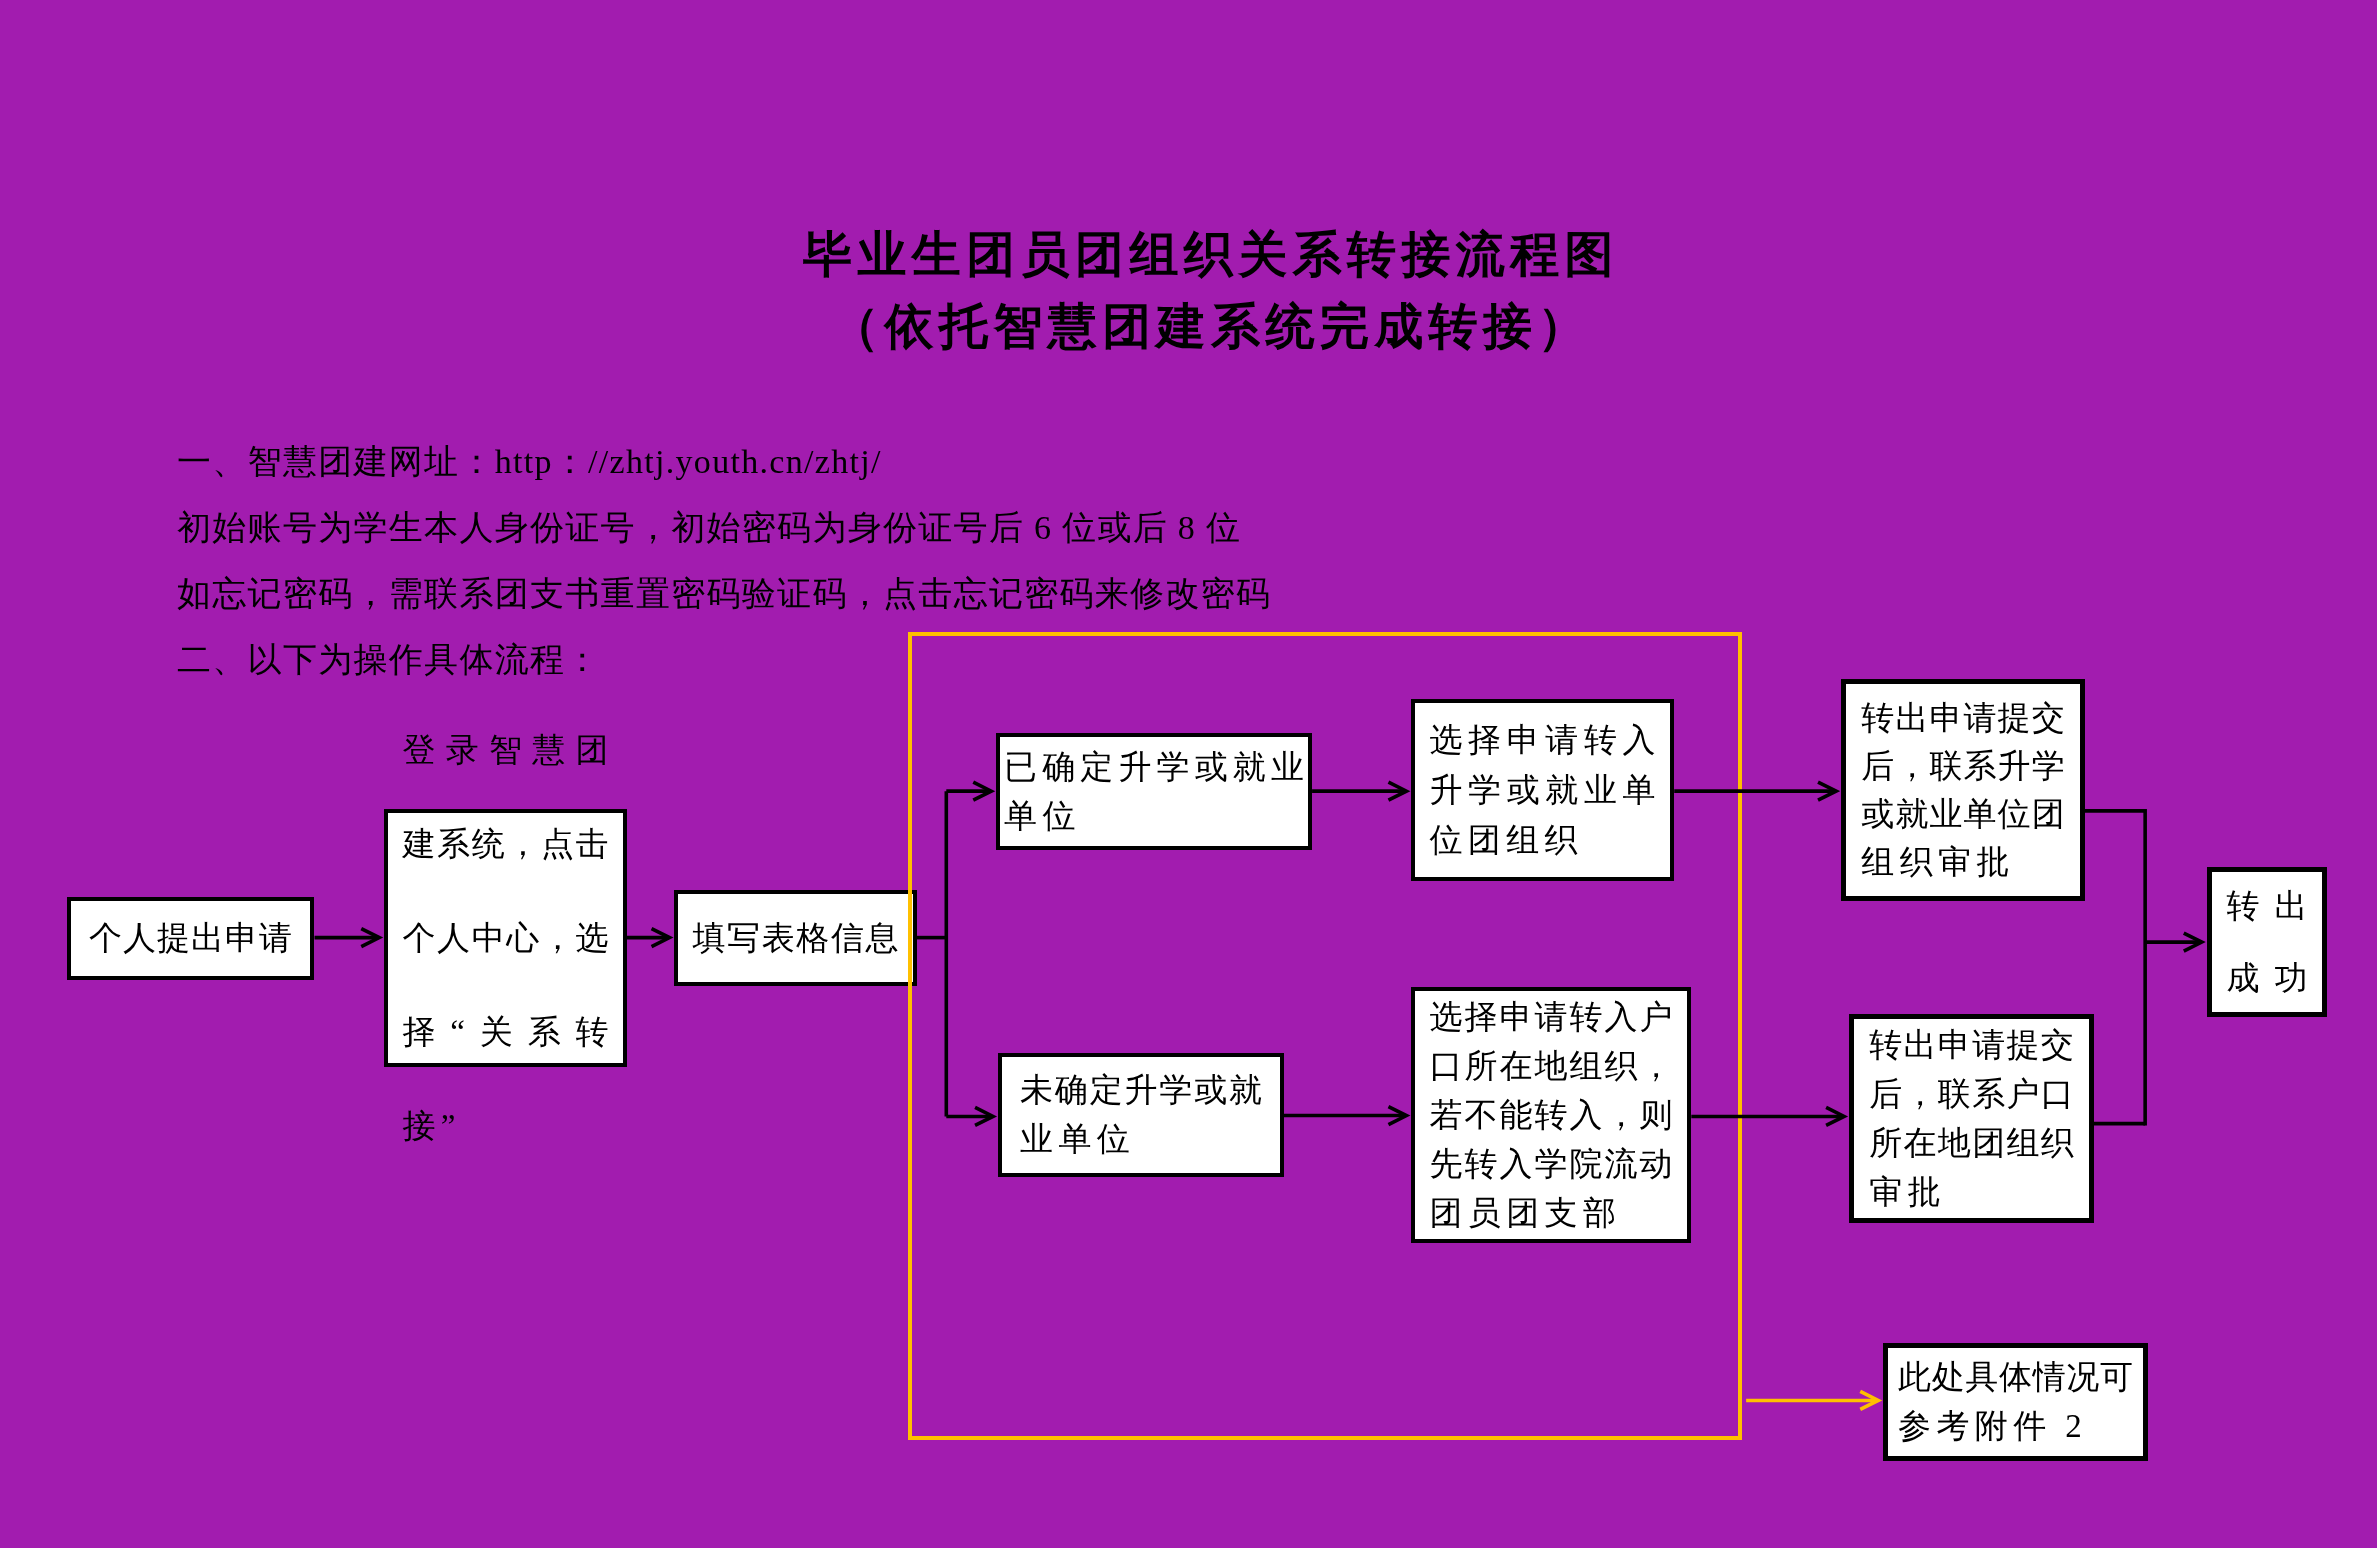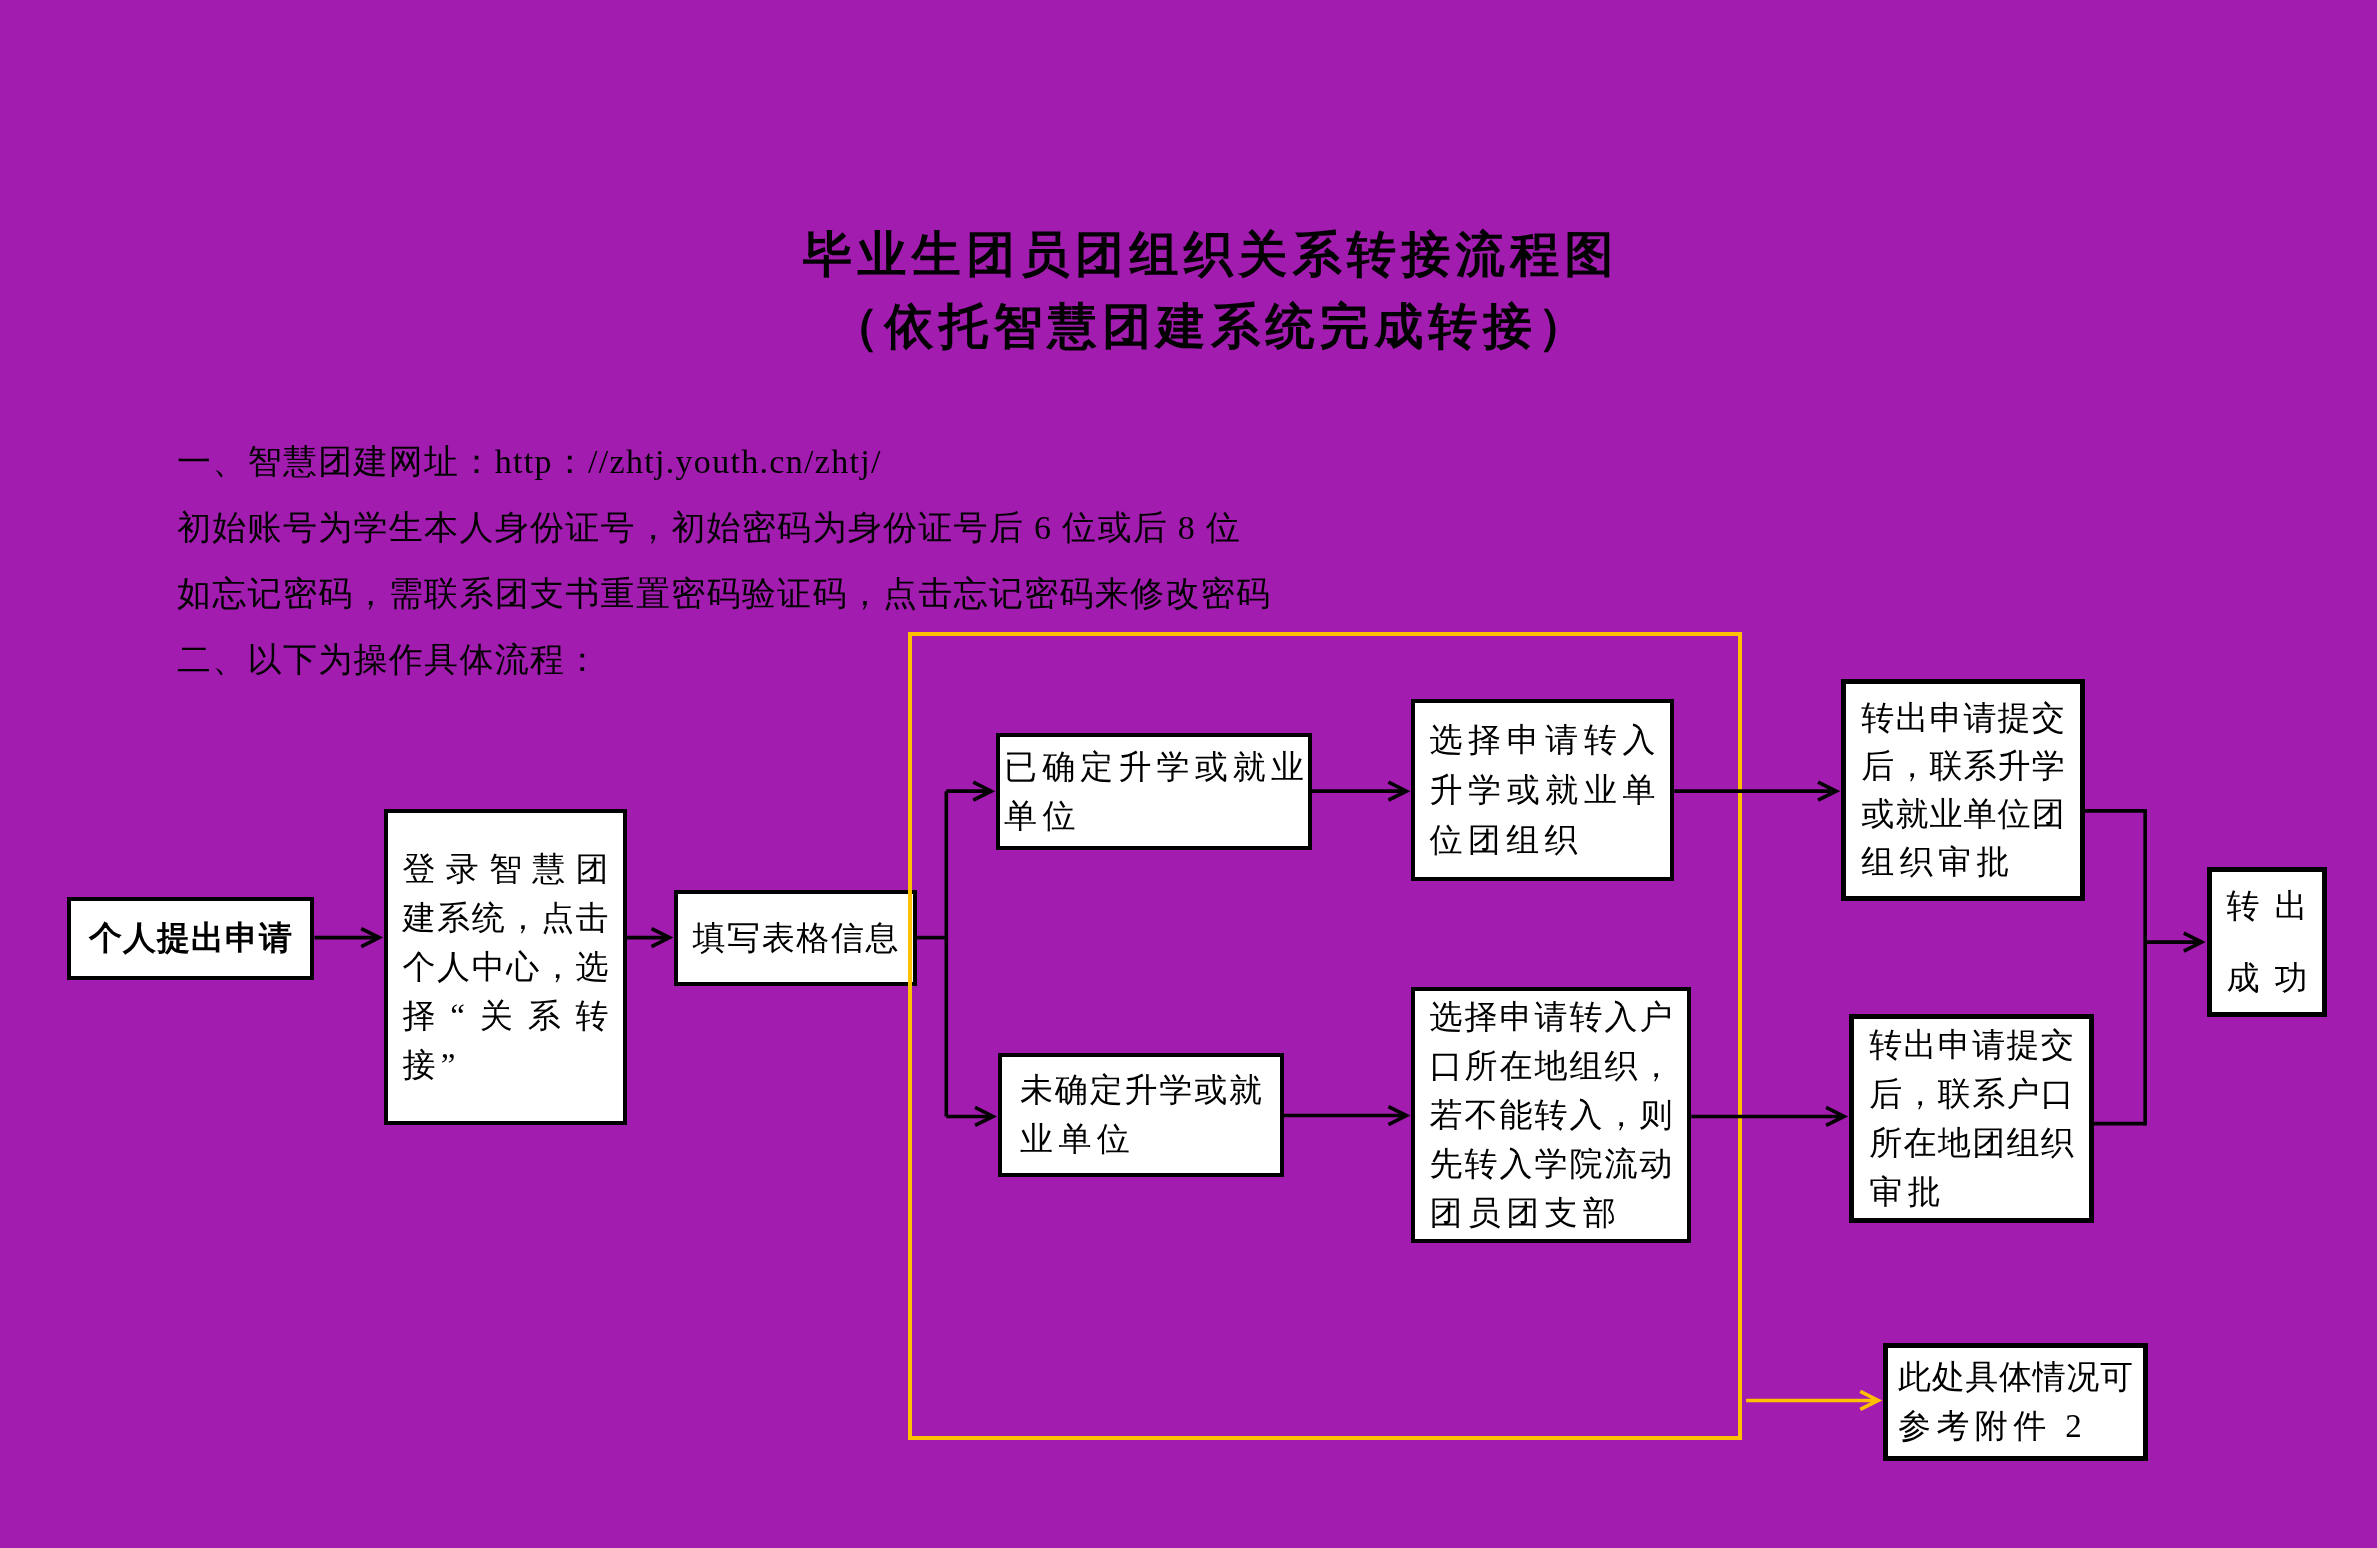--- a/index.html
+++ b/index.html
@@ -34,25 +34,25 @@
     <div>（依托智慧团建系统完成转接）</div>
   </div>
 
   <div class="intro">
     <div>一、智慧团建网址：http：//zhtj.youth.cn/zhtj/</div>
     <div>初始账号为学生本人身份证号，初始密码为身份证号后 6 位或后 8 位</div>
     <div>如忘记密码，需联系团支书重置密码验证码，点击忘记密码来修改密码</div>
     <div>二、以下为操作具体流程：</div>
   </div>
 
-  <div class="node" style="left:67px;top:897px;width:247px;height:83px;padding:0 18px;font-weight:bold;">
+  <div class="node" style="left:67px;top:897px;width:247px;height:83px;padding:0 18px;">
     <div class="bl">个人提出申请</div>
   </div>
 
-  <div class="node" style="left:384px;top:809px;width:243px;height:316px;padding:0 14.4px;line-height:49px;">
+  <div class="node" style="left:384px;top:809px;width:243px;height:258px;padding:0 14.4px;line-height:49px;gap:45px;">
     <div class="bl">登录智慧团</div>
     <div class="bl">建系统，点击</div>
     <div class="bl">个人中心，选</div>
     <div class="bl">择“关系转</div>
     <div class="bl lf">接”</div>
   </div>
 
   <div class="node" style="left:674px;top:890px;width:243px;height:96px;padding:0 14.4px;align-items:center;">
     <div class="bl">填写表格信息</div>
   </div>

